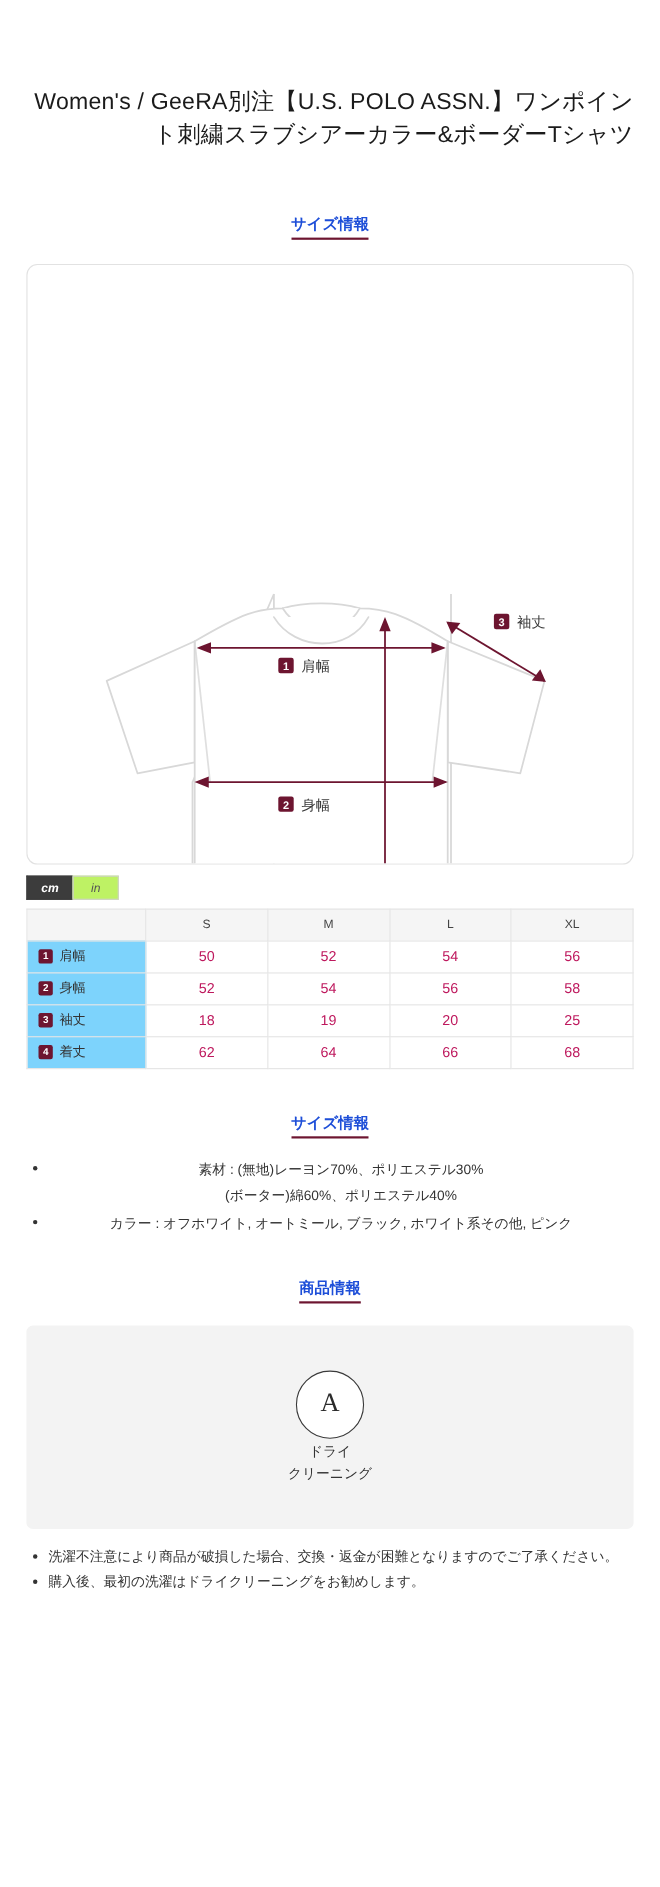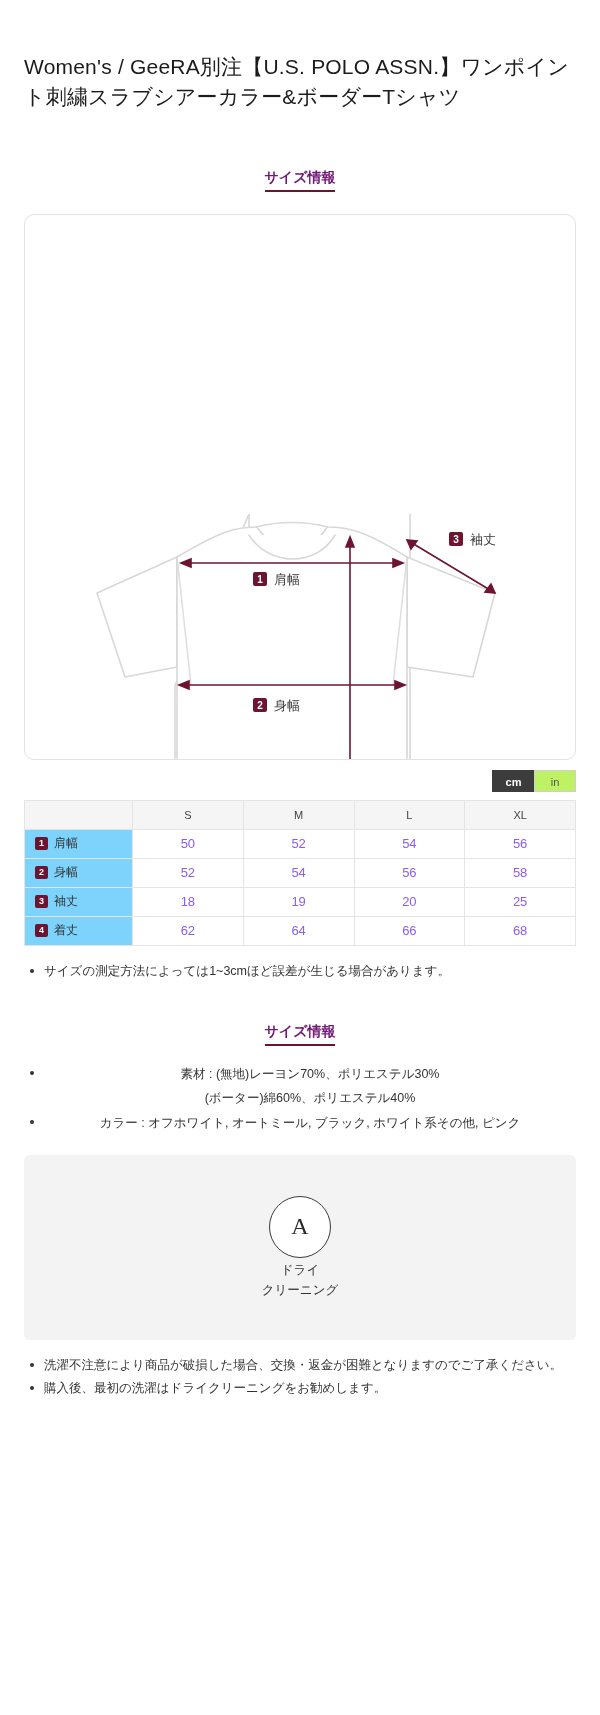--- a/index.html
+++ b/index.html
@@ -21,29 +21,30 @@
     padding: 0 24px;
   }
   
   .product-title {
     font-size: 21px;
     line-height: 1.45;
     font-weight: 400;
     letter-spacing: 0.2px;
     color: #1b1b1b;
     margin: 0;
-    padding-top: 52px;
+    padding-top: 78px;
     padding-bottom: 4px;
+    text-align: right;
   }
   
   .section-heading {
     text-align: center;
     font-size: 14px;
     font-weight: 700;
-    color: #701a75;
+    color: #1d4ed8;
     margin: 16px;
     padding: 0;
   }
   .section-heading span {
     display: inline-block;
     border-bottom: 2px solid #6d1530;
     padding-bottom: 3px;
   }
   .heading-wrap-1 { margin-top: 52px; }
   .heading-wrap-2 { margin-top: 40px; }
@@ -57,22 +58,22 @@
     background: #ffffff;
     height: 546px;
     position: relative;
     overflow: hidden;
   }
   .diagram-panel svg { display: block; }
 
   
   .unit-toggle {
     display: flex;
-    justify-content: flex-end;
     margin-top: 10px;
+    font-style: italic;
   }
   .unit-btn {
     width: 42px;
     height: 22px;
     font-size: 11px;
     line-height: 22px;
     text-align: center;
     border: 1px solid #cfcfcf;
     background: #bef264;
     color: #555555;
@@ -93,21 +94,21 @@
     border-collapse: collapse;
     margin-top: 8px;
     font-size: 12px;
   }
   table.size-table th,
   table.size-table td {
     border: 1px solid #e4e4e4;
     text-align: center;
     height: 29px;
     font-weight: 400;
-    color: #8b5cf6;
+    color: #be185d;
   }
   table.size-table thead th {
     background: #f5f5f5;
     font-size: 11px;
     color: #444444;
   }
   table.size-table thead th.corner { width: 108px; background: #f5f5f5; }
   table.size-table td.row-label {
     background: #7dd3fc;
     text-align: left;
@@ -327,36 +328,36 @@
       <tr>
         <td class="row-label"><span class="num-badge">4</span><span>着丈</span></td>
         <td class="value">62</td>
         <td class="value">64</td>
         <td class="value">66</td>
         <td class="value">68</td>
       </tr>
     </tbody>
   </table>
 
-  <ul class="note-list">
-    <li>サイズの測定方法によっては1~3cmほど誤差が生じる場合があります。</li>
-  </ul>
 
   <div class="section-heading heading-wrap-2">
     <span>サイズ情報</span>
   </div>
 
   <ul class="note-list tight">
     <li>
       <span>素材 : (無地)レーヨン70%、ポリエステル30%</span>
       <span class="sub-line">(ボーター)綿60%、ポリエステル40%</span>
     </li>
     <li>カラー : オフホワイト, オートミール, ブラック, ホワイト系その他, ピンク</li>
   </ul>
 
+  <div class="section-heading heading-wrap-3">
+    <span>商品情報</span>
+  </div>
 
   <div class="care-panel">
     <div class="care-symbol">
       <span>A</span>
     </div>
     <div class="care-label">
       <span>ドライ</span>
       <span>クリーニング</span>
     </div>
   </div>

